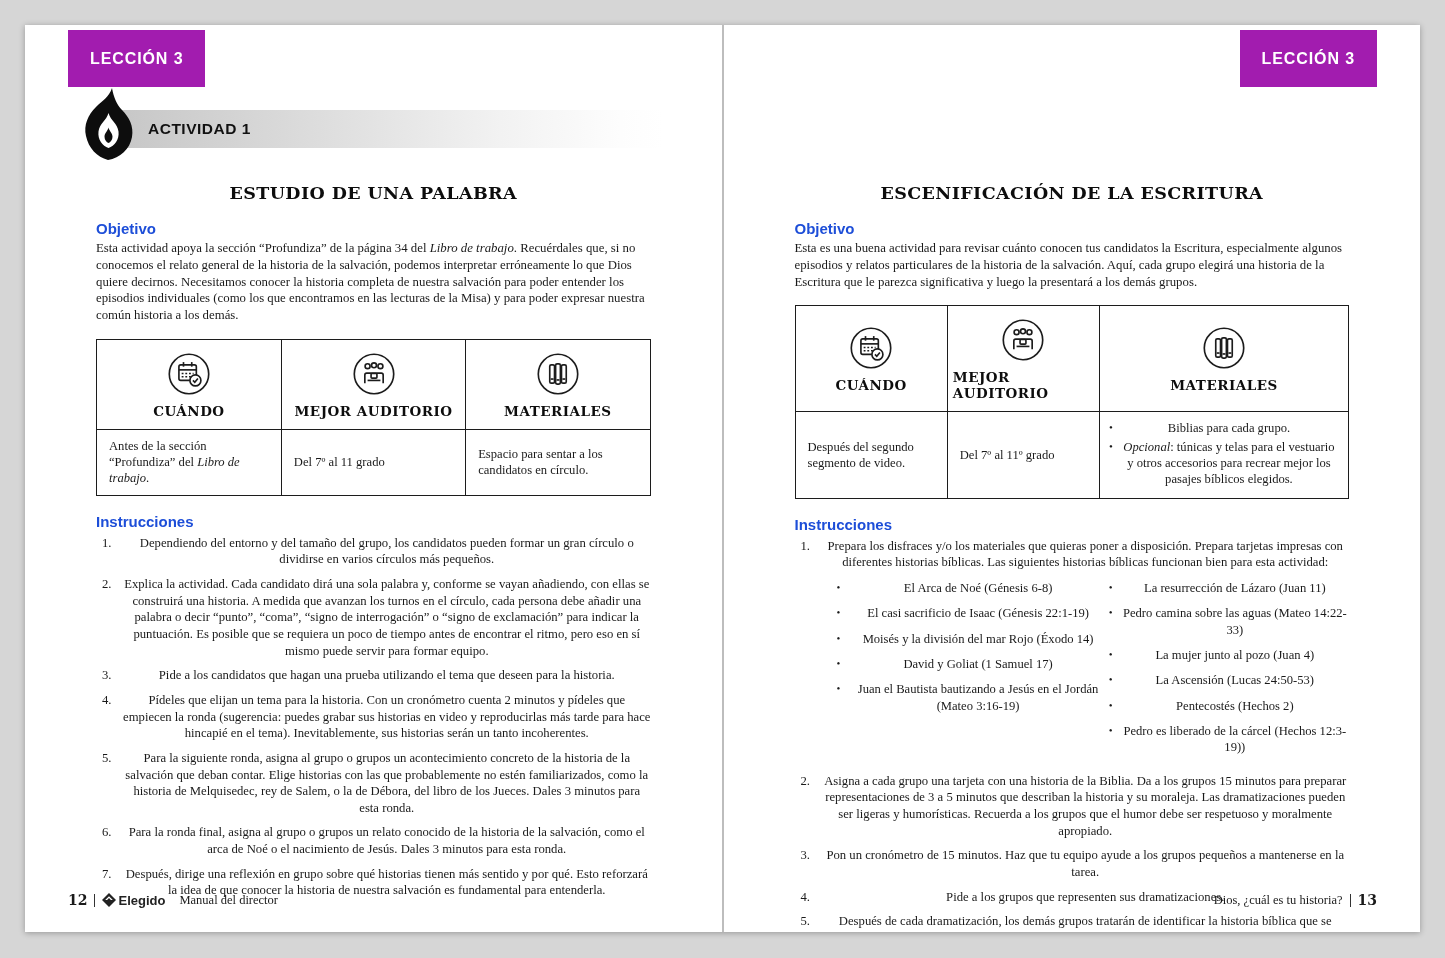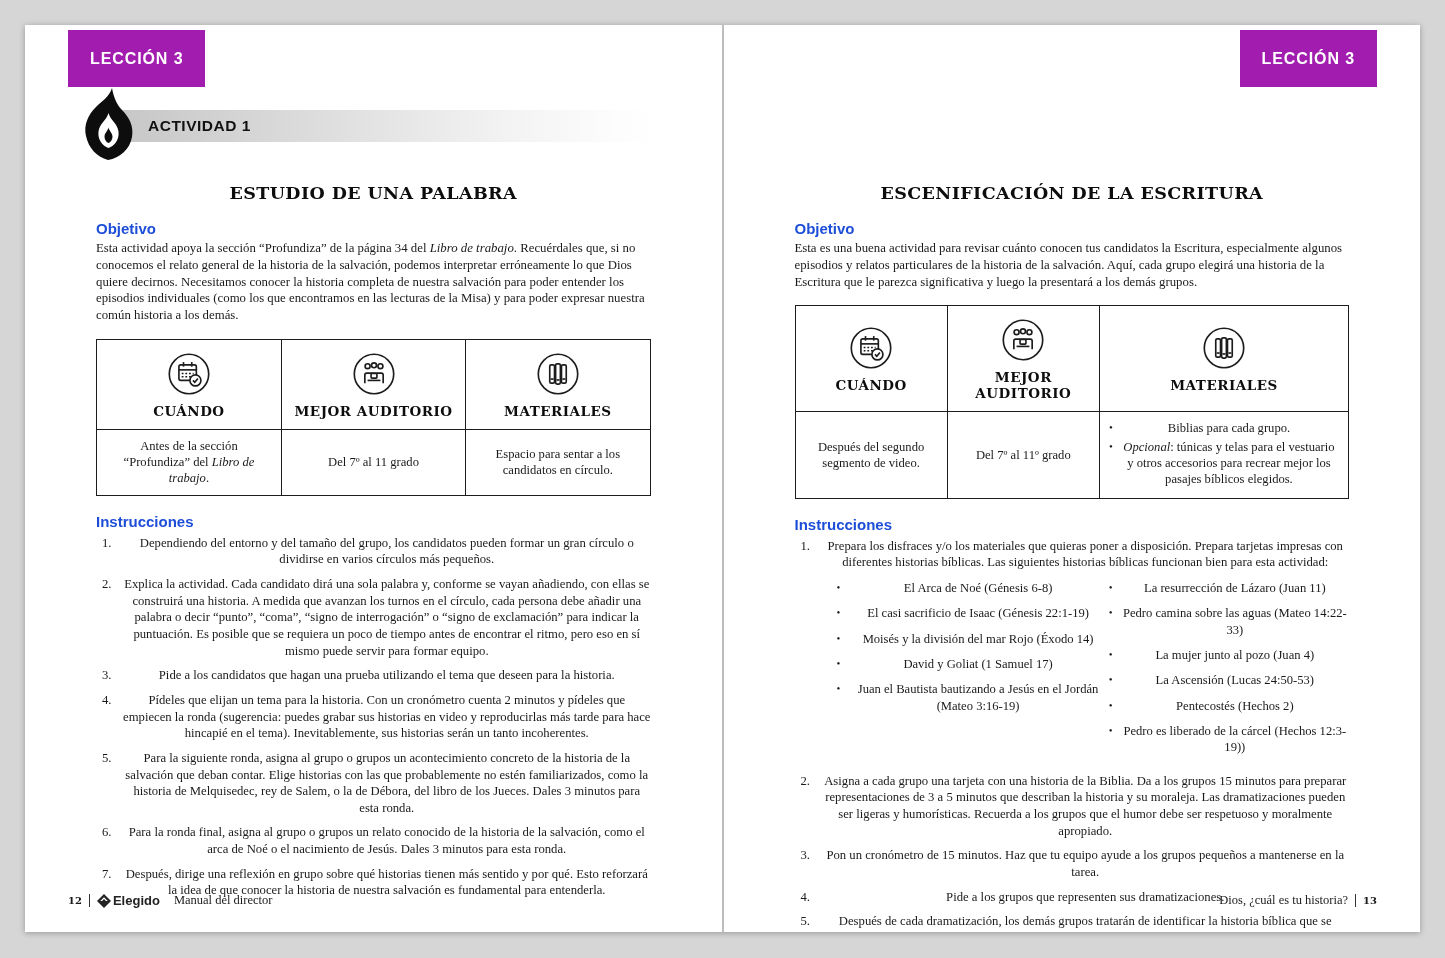--- a/index.html
+++ b/index.html
@@ -19,21 +19,21 @@
   .badge{
     position:absolute;top:5px;height:57px;background:#a21caf;color:#fff;
     font-family:"Liberation Sans", sans-serif;font-weight:bold;font-size:16px;
     letter-spacing:.9px;display:flex;align-items:center;padding:0 22px;
   }
   .page.left .badge{left:43px;}
   .page.right .badge{right:43px;}
 
   .activity-row{position:absolute;top:62px;left:53px;right:58px;height:80px;}
   .banner{
-    position:absolute;left:42px;right:0;top:23px;height:32px;
+    position:absolute;left:42px;right:0;top:23px;height:38px;
     background:linear-gradient(to right,#c7c7c7 0%,#dcdcdc 35%,#f2f2f2 70%,#fdfdfd 92%,#ffffff 100%);
     display:flex;align-items:center;
   }
   .banner-label{
     margin-left:28px;font-family:"Liberation Sans", sans-serif;font-weight:bold;
     font-size:15.5px;letter-spacing:.5px;color:#111;
   }
   .flame{position:absolute;left:0;top:0;width:60px;height:76px;}
 
   .content{position:absolute;top:158px;left:71px;right:71px;}
@@ -41,21 +41,21 @@
     text-align:center;font-family:"DejaVu Serif", serif;font-weight:bold;
     font-size:17.5px;letter-spacing:.4px;color:#0d0d0d;margin:0;
   }
   .section-h{
     font-family:"Liberation Sans", sans-serif;font-weight:bold;font-size:15px;
     color:#1d4ed8;margin:17px 0 3px 0;
   }
   .body-p{font-size:12.8px;line-height:1.31;margin:0;}
 
   table.info{width:100%;border-collapse:collapse;margin-top:15px;}
-  table.info td{border:1.5px solid #1c1c1c;vertical-align:middle;text-align:center;}
+  table.info td{border:1.5px solid #1c1c1c;vertical-align:middle;text-align:left;}
   .hcell{display:flex;flex-direction:column;align-items:center;padding:11px 4px 9px;}
   .hicon{width:44px;height:44px;}
   .hlabel{
     font-family:"DejaVu Serif", serif;font-weight:bold;font-size:13.5px;
     letter-spacing:.5px;margin-top:7px;color:#0d0d0d;
   }
   .bcell{font-size:12.6px;line-height:1.3;padding:8px 12px;}
   .bcell.mat{text-align:center;vertical-align:top;padding:8px 10px 8px 8px;}
   ul.mat-list{list-style:none;margin:0;padding:0;}
   ul.mat-list li{position:relative;padding-left:12px;margin-bottom:2px;}
@@ -71,21 +71,21 @@
   .story-cols{display:flex;margin:9px 0 1px 14px;}
   .story-cols ul{list-style:none;margin:0;padding:0;}
   .story-cols ul.c1{flex:0 0 53%;}
   .story-cols ul.c2{flex:1;}
   .story-cols li{position:relative;padding-left:13px;margin-bottom:9px;font-size:12.6px;line-height:1.3;}
   .story-cols li::before{content:"•";position:absolute;left:1px;top:0;font-size:11px;}
 
   .footer{position:absolute;bottom:24px;display:flex;align-items:center;font-size:12.5px;}
   .page.left .footer{left:43px;}
   .page.right .footer{right:43px;}
-  .pnum{font-family:"DejaVu Serif", serif;font-weight:bold;font-size:10px;}
+  .pnum{font-family:"DejaVu Serif", serif;font-weight:bold;font-size:14px;}
   .fdiv{width:0;height:13px;border-left:1px solid #333;margin:0 7px;}
   .brandmark{width:14px;height:14px;margin-right:2px;}
   .brand{font-family:"Liberation Sans", sans-serif;font-weight:bold;font-size:13px;color:#222;}
   .book{font-size:12.5px;color:#1a1a1a;margin-left:14px;}
   .page.right .book{margin-left:0;}
   em{font-style:italic;}
 </style>
 </head>
 <body>
 

